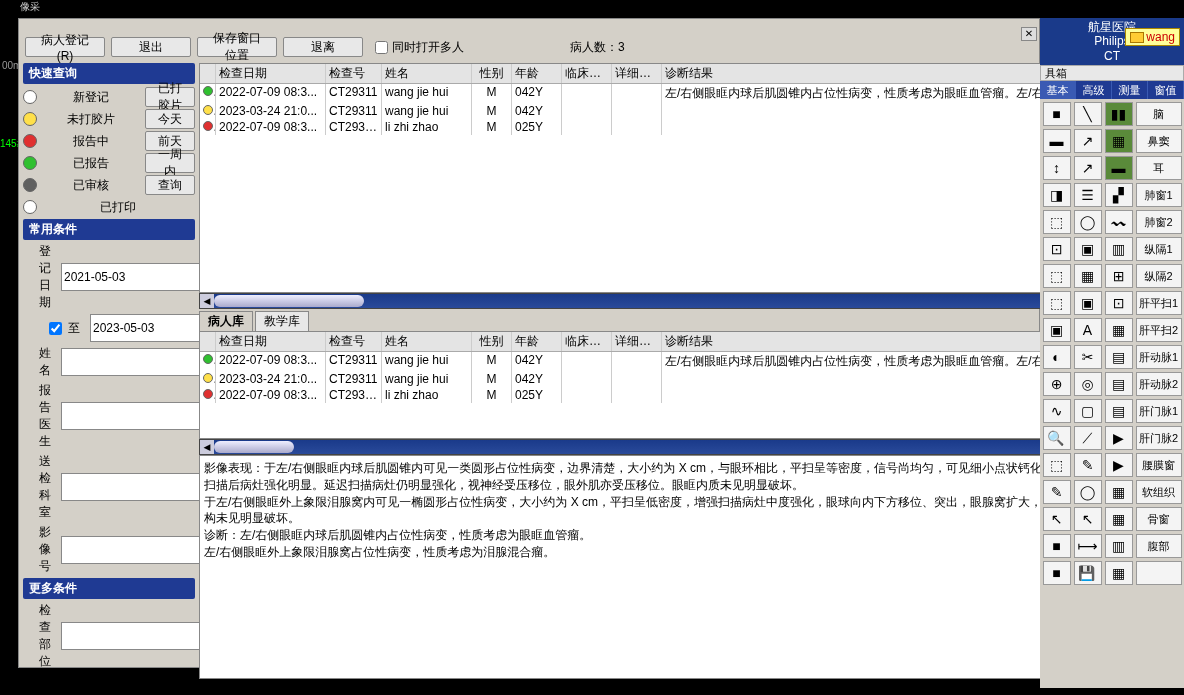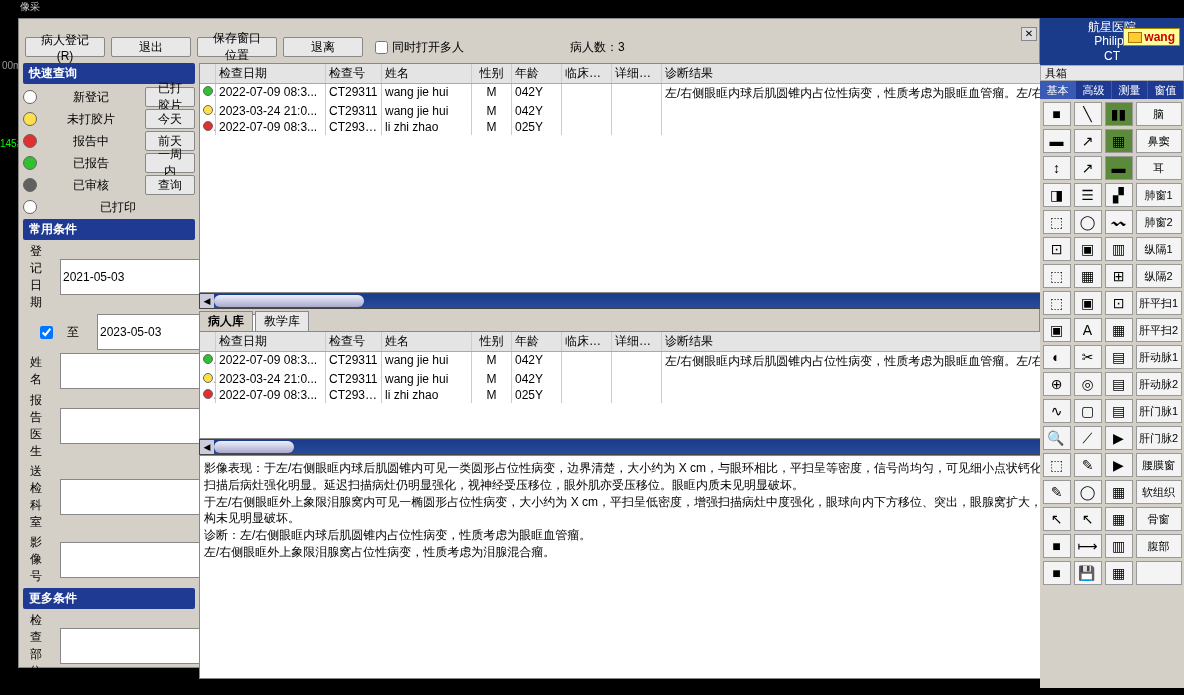--- a/index.html
+++ b/index.html
@@ -13,23 +13,23 @@
 .btn-wide { width: 80px;}
 .btn-narrow { width: 50px;}
 .checkbox-label { display: flex; align-items: center; gap: 4px; margin-left: 6px;}
 .patient-count { margin-left: 100px; }
 .content { display: flex; height: calc(100% - 32px); }
 .sidebar { width: 180px; padding: 0 4px; }
 .section-header { background: #1f3a93; color: #fff; padding: 2px 6px; border-radius: 2px; margin-bottom: 3px; font-weight: bold; }
 .status-row { display: flex; align-items: center; gap: 4px; margin: 2px 0; height: 20px; }
 .status-icon { width: 14px; height: 14px; border-radius: 50%; border: 1px solid #666; flex-shrink: 0; display: inline-block;}
 .status-label { flex: 1; text-align: center; }
-.form-row { display: flex; align-items: center; margin: 3px 7px; gap: 14px;}
+.form-row { display: flex; align-items: center; margin: 3px 16px; gap: 6px;}
 .form-label { width: 56px; text-align: right; padding-right: 4px; }
-.form-input { flex: 1; height: 36px; border: 1px solid #888; background: #fff; padding: 0 2px;}
+.form-input { flex: 1; height: 28px; border: 1px solid #888; background: #fff; padding: 0 2px;}
 .dd-arrow { width: 16px; height: 18px; background: #ddd; border: 1px solid #888; display: flex; align-items:center; justify-content:center; font-size: 8px;}
 .main-area { flex: 1; display: flex; flex-direction: column; padding: 0 4px 0 0;}
 .grid-container { border: 1px solid #888; background: #fff; flex: 0 0 auto; overflow: hidden; }
 .grid-header { display: flex; background: #e4e4e4; border-bottom: 1px solid #aaa; }
 .grid-header .col, .grid-row .col { padding: 1px 3px; border-right: 1px solid #ccc; white-space: nowrap; overflow: hidden; text-overflow: ellipsis;}
 .grid-row { display: flex; }
 .col-status { width: 16px; flex-shrink:0;}
 .col-date { width: 110px;}
 .col-exam { width: 56px;}
 .col-name { width: 90px;}
@@ -41,21 +41,21 @@
 .scroll-bar { height: 16px; background: linear-gradient(#1a3a8a, #2a4a9a); position: relative; border: 1px solid #444;}
 .scroll-thumb { position: absolute; left: 14px; top: 1px; height: 12px; width: 150px; background: linear-gradient(#eef, #aac); border-radius: 6px;}
 .scroll-arrow { position: absolute; top: 0; width: 14px; height: 14px; background: #ccd; display: flex; align-items: center; justify-content: center; font-size: 9px;}
 .tabs { display: flex; margin-top: 2px;}
 .tab-btn { background: #e8e8e8; border: 1px solid #888; padding: 1px 8px; border-bottom: none; margin-right: 2px; text-align: center;}
 .tab-btn.active { background: #d4d0c8; font-weight: bold;}
 .report-area { flex: 1; background: #fff; border: 1px solid #888; padding: 4px; overflow: auto; line-height: 1.4;}
 
 .right-panel { position: absolute; top: 18px; right: 0; width: 144px; height: 670px; background: #d4d0c8; }
 .hospital-info { background: #1a3a8a; color: #fff; text-align: center; padding: 2px; font-size: 11px; line-height: 1.2;}
-.wang-box { position: absolute; top: 28px; right: 4px; background: #ffff99; border: 1px solid #aa8800; padding: 1px 4px; color: #c00; display: flex; align-items: center; gap: 2px; font-weight: bold;}
+.wang-box { position: absolute; top: 28px; right: 4px; background: #ffff99; border: 1px solid #aa8800; padding: 1px 4px; color: #c00; display: flex; align-items: center; gap: 2px;}
 .folder-icon { width: 14px; height: 11px; background: #ffcc33; border: 1px solid #aa7700;}
 .tool-tabs { display: flex; background: #1f3a93; height: 18px;}
 .tool-tab { flex: 1; color: #fff; text-align: center; padding: 2px 0; font-size: 11px; border-right: 1px solid #3a5ab3;}
 .tool-tab.active { background: #3a5ab3;}
 .tool-grid { display: grid; grid-template-columns: repeat(3, 28px) 46px; gap: 3px; padding: 3px; justify-content: center;}
 .tool-cell { width: 28px; height: 24px; background: #f4f4f4; border: 1px solid #999; display: flex; align-items: center; justify-content: center; font-size: 14px;}
 .tool-label { width: 46px; height: 24px; background: #f4f4f4; border: 1px solid #999; display: flex; align-items: center; justify-content: center; font-size: 11px;}
 .tool-hl { background: #5a8a3a; }
 .tool-label-title { height: 16px; background: #e8e8e8; border: 1px solid #aaa; padding: 0 4px; font-size: 11px;}
 input[type=checkbox]{ width:13px; height:13px;}

